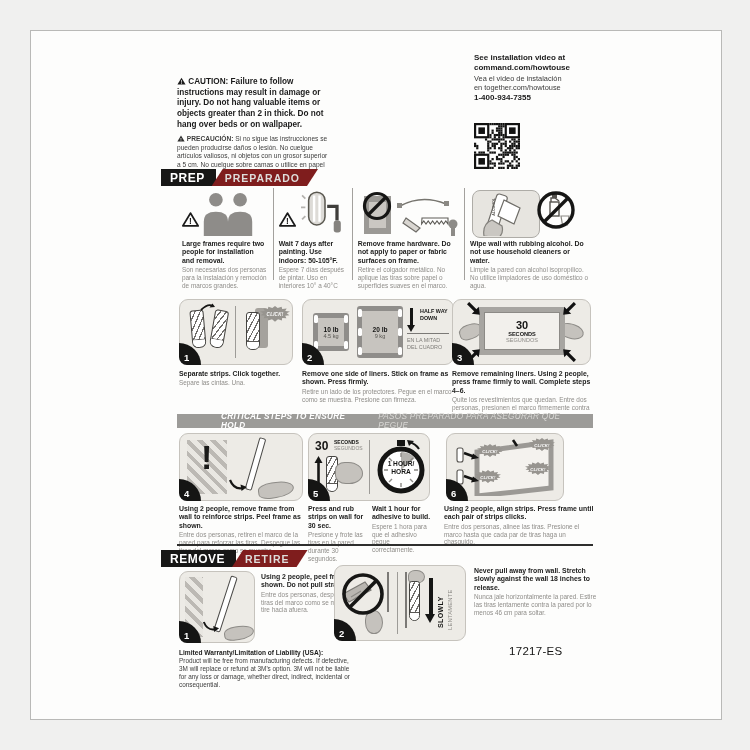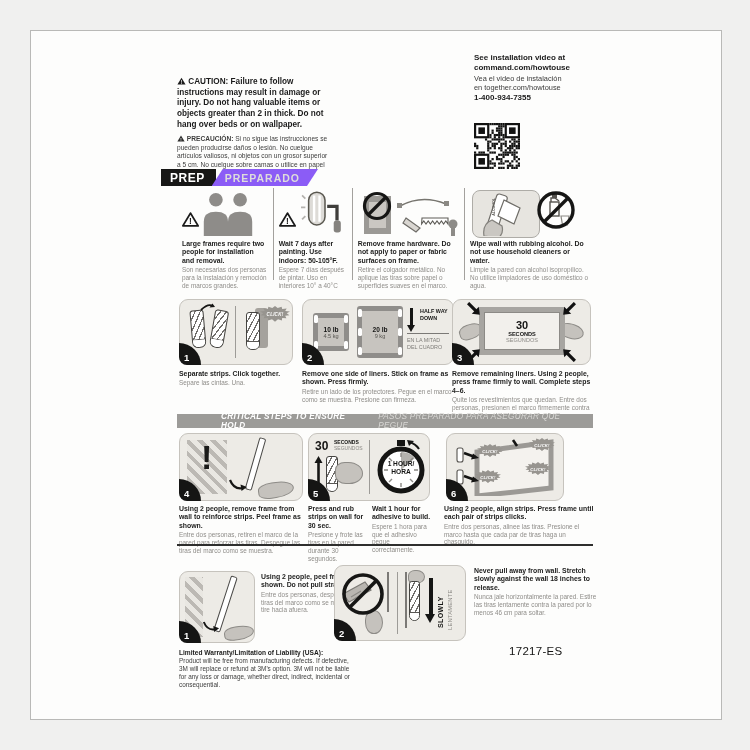--- a/index.html
+++ b/index.html
@@ -13,21 +13,21 @@
   .caut-es{font-size:6.6px;color:#3d3d3c;line-height:1.28;}
   .caut-es b{font-weight:bold;}
   .vid-en{font-size:8px;font-weight:bold;color:#1b1b1b;line-height:1.3;}
   .vid-es{font-size:7.4px;color:#3a3a39;line-height:1.3;}
   .cap-en{font-size:6.9px;font-weight:bold;color:#1c1c1b;line-height:1.22;}
   .cap-es{font-size:6.4px;color:#8f8d89;line-height:1.22;margin-top:1px;}
   
   .sec-hdr{position:absolute;display:flex;align-items:stretch;height:17px;}
   .sec-hdr .en{background:#171716;color:#fff;font-weight:bold;font-size:12px;
                padding:2px 11px 0 9px;letter-spacing:.5px;}
-  .sec-hdr .es{background:#8b5cf6;color:#dedddb;font-weight:bold;font-size:10.5px;
+  .sec-hdr .es{background:#7f1d1d;color:#dedddb;font-weight:bold;font-size:10.5px;
                padding:3px 18px 0 13px;margin-left:-4px;letter-spacing:1px;
                clip-path:polygon(11px 0,100% 0,calc(100% - 11px) 100%,0 100%);}
   .crit-bar{position:absolute;left:146px;top:383px;width:416px;height:14px;background:#9c9b98;
             display:flex;align-items:center;justify-content:center;gap:6px;}
   .crit-bar .en{color:#fff;font-weight:bold;font-style:italic;font-size:8.2px;letter-spacing:.3px;margin-left:44px;}
   .crit-bar .es{color:#d9d8d5;font-style:italic;font-size:8.2px;letter-spacing:.3px;}
   
   .panel{position:absolute;background:#edebe6;border:1px solid #c6c3bd;border-radius:9px;}
   .stepnum{position:absolute;left:-1px;bottom:-1px;width:22px;height:22px;background:#151514;
            border-radius:0 22px 0 8px;}
@@ -537,20 +537,24 @@
         <span>6</span>
       </div>
   </div>
   <div class="b" style="left:413px;top:474px;width:150px;">
     <div class="cap-en">Using 2 people, align strips. Press frame until each pair of strips clicks.</div>
     <div class="cap-es">Entre dos personas, alinee las tiras. Presione el marco hasta que cada par de tiras haga un chasquido.</div>
   </div>
 
   <div class="sep" style="left:146px;top:513px;width:416px;"></div>
 
+  <div class="sec-hdr" style="left:130px;top:519px;">
+    <span class="en">REMOVE</span>
+    <span class="es">RETIRE</span>
+  </div>
 
   <div class="panel" style="left:148px;top:540px;width:74px;height:70px;">
     <div class="b hatch" style="left:5px;top:5px;width:18px;height:60px;"></div>
     <div class="rod" style="left:42px;top:3px;height:56px;transform:rotate(18deg);"></div>
     <svg class="b" style="left:22px;top:48px" width="18" height="13" viewBox="0 0 20 14">
       <path d="M2 2 Q6 12 15 10" fill="none" stroke="#161615" stroke-width="2.2"></path>
       <polygon points="19,9 12.5,6.5 13.5,13" fill="#161615"></polygon>
     </svg>
     <div class="hand" style="left:44px;top:54px;width:28px;height:12px;transform:rotate(-8deg);"></div>
     <div class="stepnum">

